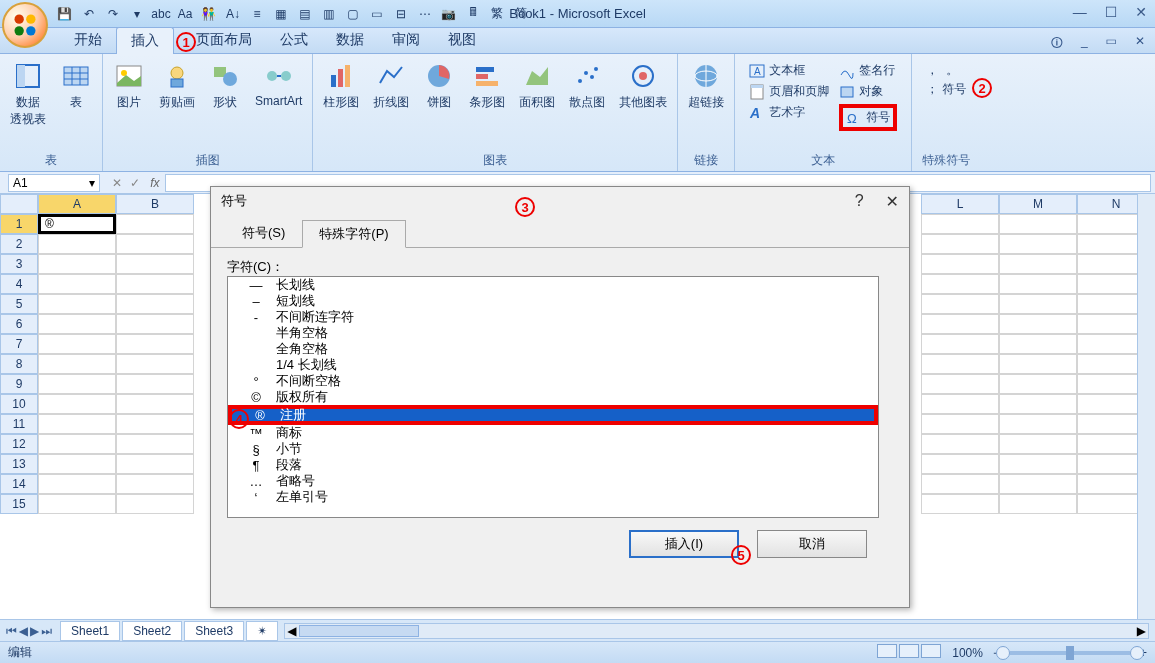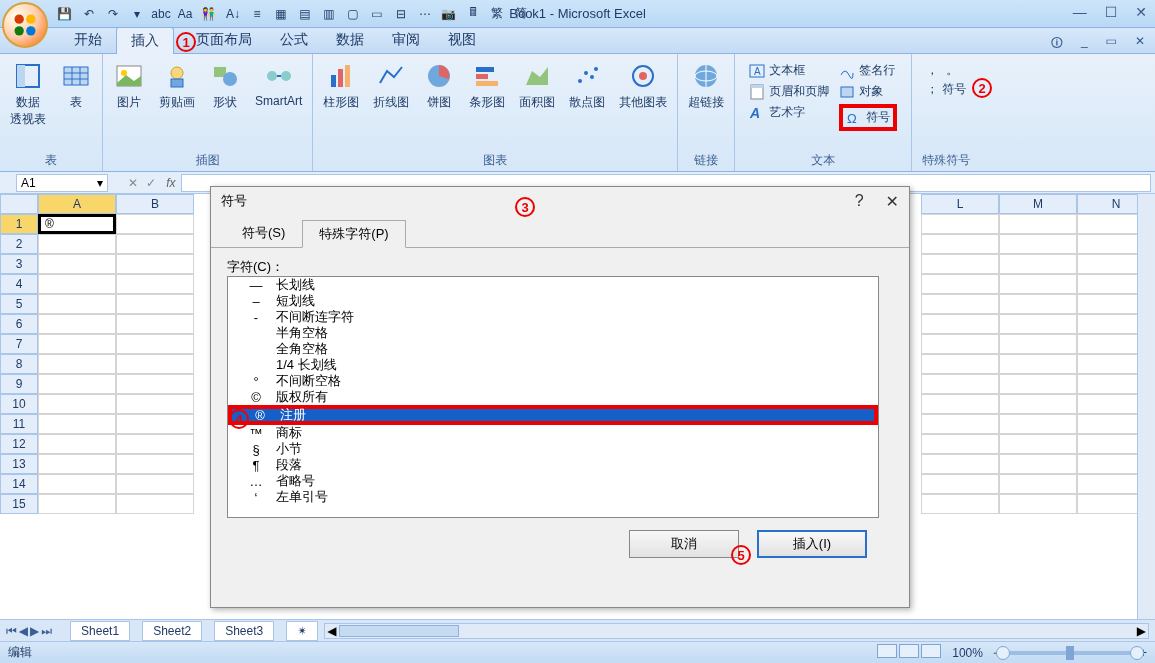--- a/index.html
+++ b/index.html
@@ -30,21 +30,21 @@
 .ritem { display: flex; flex-direction: column; align-items: center; color: #1f3b66; font-size: 12px; padding: 2px 4px; text-align: center; min-width: 40px; }
 .ritem .ico { width: 32px; height: 32px; margin-bottom: 2px; display: flex; align-items: center; justify-content: center; }
 .ritem .ico svg { width: 30px; height: 30px; }
 .rgroup-label { color: #3b5f92; font-size: 12px; margin-top: 2px; }
 .text-group { display: flex; flex-direction: column; gap: 2px; padding: 4px 8px; }
 .text-item { display: flex; align-items: center; gap: 4px; color: #1f3b66; font-size: 12px; white-space: nowrap; }
 .text-item .sico { width: 16px; height: 16px; }
 
 
 .fbar { height: 22px; background: #e4eefb; border-bottom: 1px solid #a9c6e8; display: flex; align-items: center; }
-.namebox { width: 92px; border: 1px solid #a9c6e8; background: #fff; margin: 0 16px; padding: 1px 4px; display: flex; align-items: center; justify-content: space-between; font-size: 12px; }
+.namebox { width: 92px; border: 1px solid #a9c6e8; background: #fff; margin: 0 8px; padding: 1px 4px; display: flex; align-items: center; justify-content: space-between; font-size: 12px; }
 .fx { color: #666; font-style: italic; padding: 0 6px; }
 .formula-input { flex: 1; border: 1px solid #a9c6e8; background: #fff; height: 18px; margin-right: 4px; }
 
 
 .grid { position: relative; height:auto; }
 .colhdr { display: flex; height: 20px; }
 .colhdr .corner { width: 38px; background: #e4eefb; border: 1px solid #a9c6e8; }
 .colhdr .ch { width: 78px; background: #e4eefb; border: 1px solid #a9c6e8; text-align: center; font-size: 12px; color: #1f3b66; line-height: 18px; }
 .colhdr .ch.sel { background: #f8d66a; }
 .rows { display: flex; flex-direction: column; }
@@ -68,21 +68,21 @@
 .char-row .sym { width: 40px; text-align: center; }
 .char-row .desc { }
 .char-row.selhl { background: #1560c8; color: #fff; }
 .dlg-buttons { display: flex; justify-content: flex-end; gap: 18px; padding: 12px 26px 0; }
 .dlg-btn { width: 110px; height: 28px; border: 1px solid #888; background: linear-gradient(#f8f8f8,#e2e2e2); font-size: 13px; display: flex; align-items: center; justify-content: center; }
 .dlg-btn.primary { border: 2px solid #2a6fc9; }
 
 
 .sheettabs { position: absolute; bottom: 22px; left: 0; right: 0; height: 22px; background: #d7e7f8; display: flex; align-items: center; border-top: 1px solid #a9c6e8; }
 .sheettabs .nav { display: flex; gap: 2px; padding: 0 6px; color: #3b5f92; }
-.sheettabs .stab { padding: 2px 10px; background: #fff; border: 1px solid #a9c6e8; font-size: 12px; margin-left: 12px; color:#1f3b66; }
+.sheettabs .stab { padding: 2px 10px; background: #fff; border: 1px solid #a9c6e8; font-size: 12px; margin-left: 2px; color:#1f3b66; }
 .sheettabs .hscroll { flex:1; margin:0 6px; height:16px; background:#e0ebf7; border:1px solid #a9c6e8; position:relative; display:flex; align-items:center; }
 .sheettabs .hscroll .thumb { position:absolute; left:14px; width:120px; height:12px; background:#c6daf2; border:1px solid #8db2e3; }
 
 
 .statusbar { position: absolute; bottom: 0; left: 0; right: 0; height: 22px; background: linear-gradient(#d7e7f8,#c3dbf4); display: flex; align-items: center; padding: 0 8px; font-size: 12px; color: #1f3b66; border-top:1px solid #a9c6e8; }
 .statusbar .right { margin-left: auto; display: flex; align-items: center; gap: 10px; }
 .viewbtns span { display:inline-block; width:20px; height:14px; border:1px solid #7fa5d4; margin:0 1px; background:#e6f0fb; }
 .zoom-slider { width:120px; height:4px; background:#9cbde4; position:relative; }
 .zoom-slider::before, .zoom-slider::after { content:''; position:absolute; width:12px; height:12px; border-radius:50%; border:1px solid #7fa5d4; background:#e6f0fb; top:-5px; }
 .zoom-slider::before { left:-14px; } .zoom-slider::after { right:-14px; }
@@ -598,22 +598,22 @@
           <span class="desc">省略号</span>
         </div>
         <div class="char-row">
           <span class="sym">‘</span>
           <span class="desc">左单引号</span>
         </div>
       </div>
     <span class="circ-num" style="left:18px; top:222px;">4</span>
     <span class="circ-num" style="left:520px; top:358px;">5</span>
     <div class="dlg-buttons">
+      <div class="dlg-btn primary red-box">插入(I)</div>
       <div class="dlg-btn">取消</div>
-      <div class="dlg-btn primary red-box">插入(I)</div>
     </div>
   </div>
 </div>
 
 <div class="sheettabs">
   <div class="nav">
     <span>⏮</span>
     <span>◀</span>
     <span>▶</span>
     <span>⏭</span>

